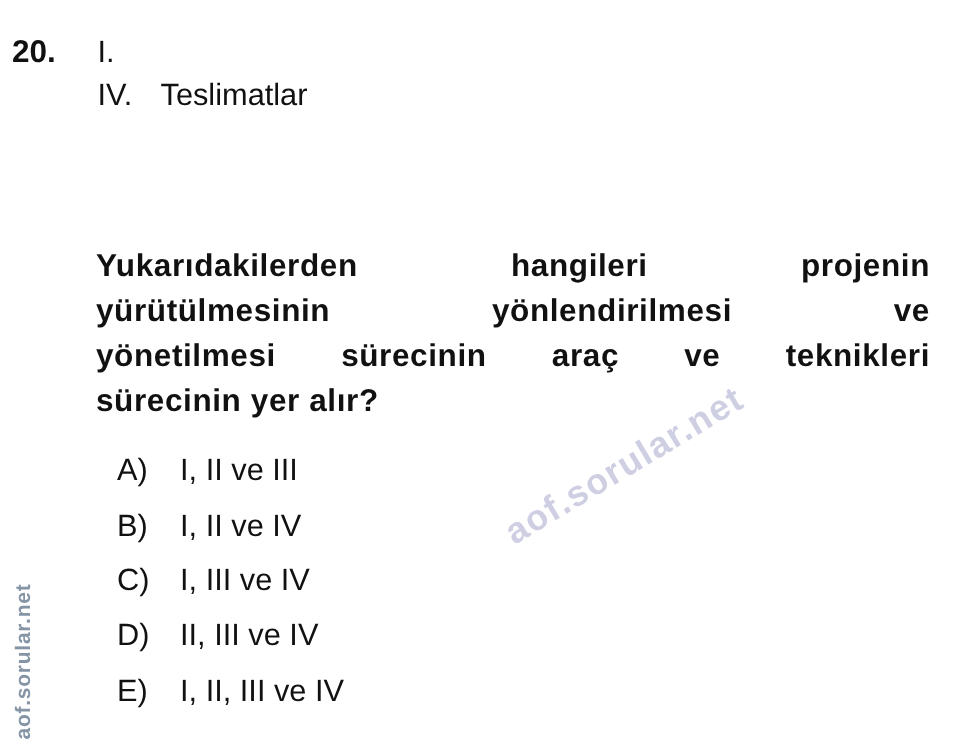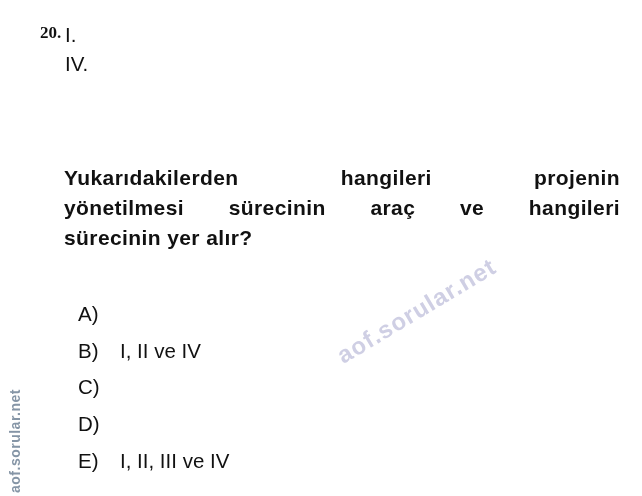--- a/index.html
+++ b/index.html
@@ -12,25 +12,24 @@
     position: relative;
     overflow: hidden;
     background: #ffffff;
     font-family: "Liberation Sans", sans-serif;
     color: #111111;
   }
 
   
   .qnum {
     position: absolute;
-    left: 40px;
+    left: 8px;
     top: 23px;
-    font-size: 17px;
+    font-size: 21px;
     font-weight: bold;
-    font-family: Liberation Serif, serif;
   }
 
   
   .roman-list {
     position: absolute;
     left: 65px;
     top: 21px;
     font-size: 20.5px;
     line-height: 28.6px;
   }
@@ -111,42 +110,47 @@
 <body>
 
 <div class="qnum">20.</div>
 
 <div class="roman-list">
   <div class="roman-row">
     <span class="numeral">I.</span>
   </div>
   <div class="roman-row">
     <span class="numeral">IV.</span>
+    <span class="item-text">Teslimatlar</span>
   </div>
 </div>
 
 <div class="stem">
   <div class="stem-line justify">Yukarıdakilerden hangileri projenin</div>
-  <div class="stem-line justify">yönetilmesi sürecinin araç ve hangileri</div>
+  <div class="stem-line justify">yürütülmesinin yönlendirilmesi ve</div>
+  <div class="stem-line justify">yönetilmesi sürecinin araç ve teknikleri</div>
   <div class="stem-line">sürecinin yer alır?</div>
 </div>
 
 <div class="options">
   <div class="option-row">
     <span class="opt-letter">A)</span>
+    <span class="opt-text">I, II ve III</span>
   </div>
   <div class="option-row">
     <span class="opt-letter">B)</span>
     <span class="opt-text">I, II ve IV</span>
   </div>
   <div class="option-row">
     <span class="opt-letter">C)</span>
+    <span class="opt-text">I, III ve IV</span>
   </div>
   <div class="option-row">
     <span class="opt-letter">D)</span>
+    <span class="opt-text">II, III ve IV</span>
   </div>
   <div class="option-row">
     <span class="opt-letter">E)</span>
     <span class="opt-text">I, II, III ve IV</span>
   </div>
 </div>
 
 <div class="wm-diagonal">aof.sorular.net</div>
 <div class="wm-vertical">aof.sorular.net</div>
 

